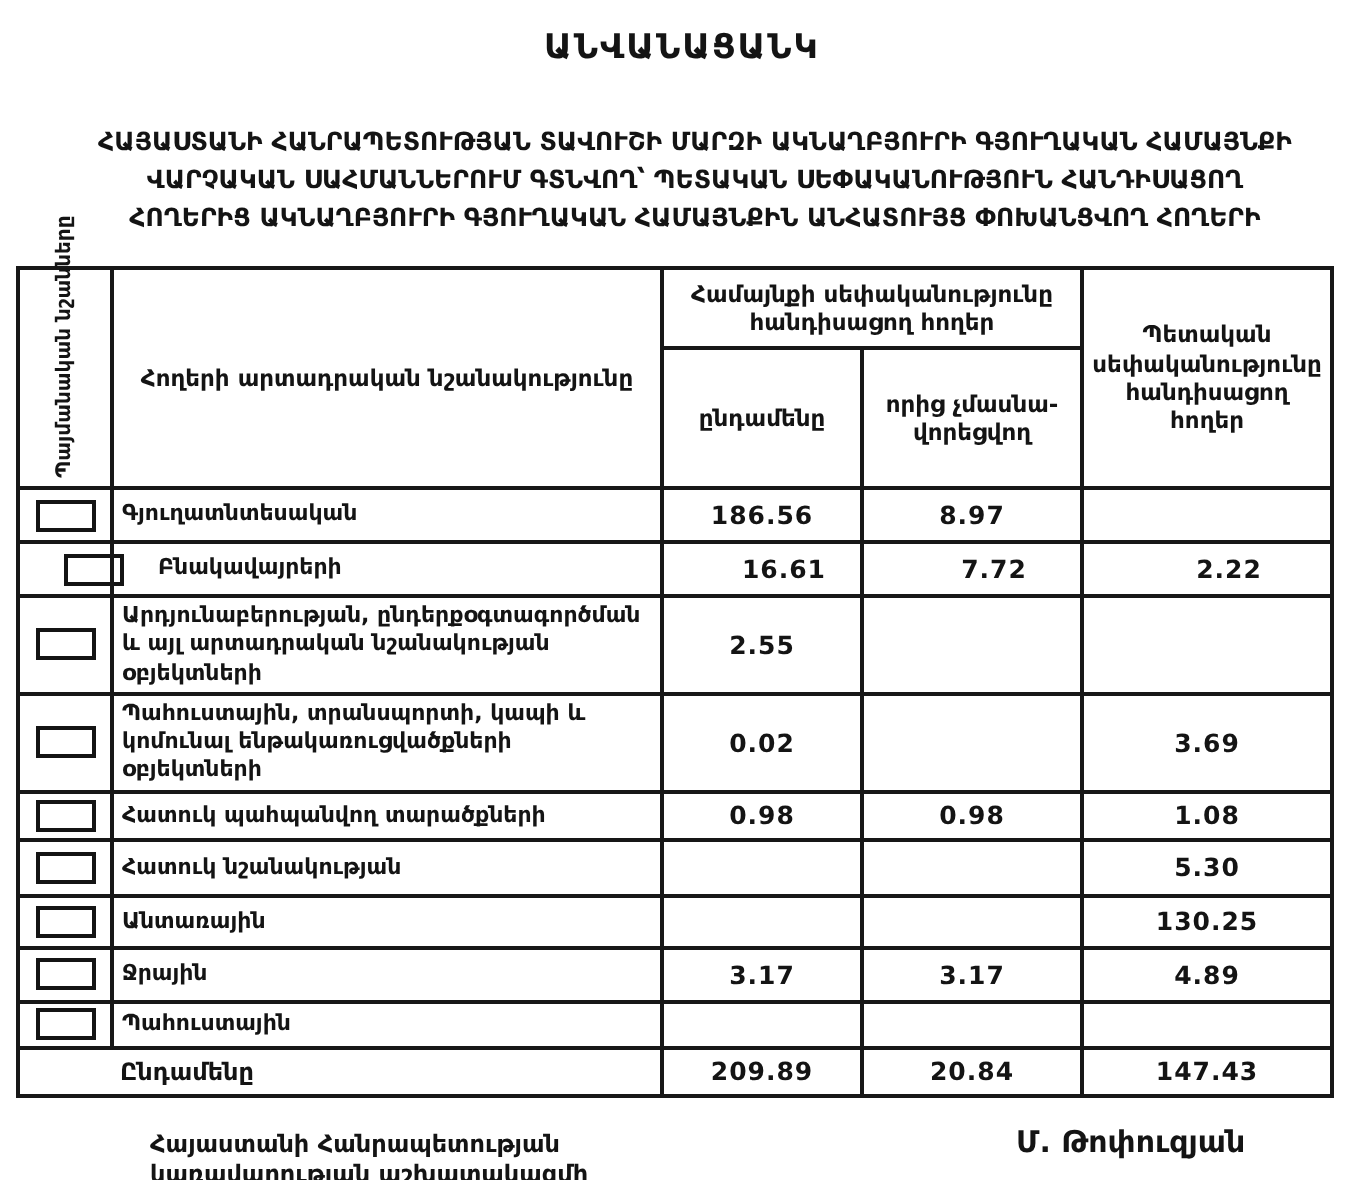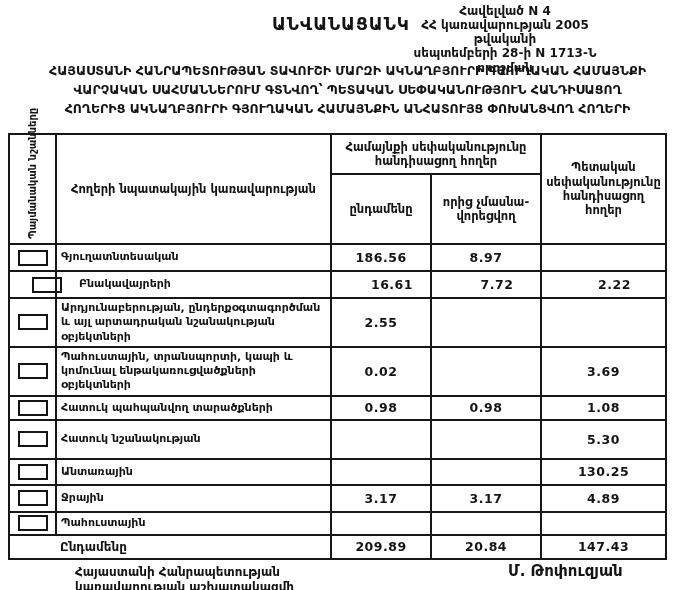--- a/index.html
+++ b/index.html
@@ -58,21 +58,21 @@
     margin: 0 auto;
     font-size: 10px; line-height: 1.35;
     height: 100px; text-align: center;
     white-space: nowrap;
   }
   tr.r1 td { height: 27px; border-radius: 13px; }
   tr.r2 td { height: 27px; padding-left: 22px; }
   tr.r3 td { height: 45px; }
   tr.r4 td { height: 40px; }
   tr.r5 td { height: 24px; }
-  tr.r6 td { height: 39px; }
+  tr.r6 td { height: 28px; }
   tr.r7 td { height: 26px; }
   tr.r8 td { height: 27px; }
   tr.r9 td { height: 23px; }
   tr.total td { height: 24px; }
   tr.total td.total-lbl {
     font-size: 12px; text-align: left; padding-left: 50px;
   }
 
   
   .sig-left {
@@ -84,46 +84,41 @@
     font-size: 15px; font-weight: 700;
   }
 </style>
 </head>
 <body>
 
 <div class="page">
 
   <div class="doc-title">ԱՆՎԱՆԱՑԱՆԿ</div>
 
-  <div class="appendix">
-    <div>Հավելված N 4</div>
-    <div>ՀՀ կառավարության 2005 թվականի</div>
-    <div>սեպտեմբերի 28-ի N 1713-Ն որոշման</div>
-  </div>
 
   <div class="heading">
     <div>ՀԱՅԱՍՏԱՆԻ ՀԱՆՐԱՊԵՏՈՒԹՅԱՆ ՏԱՎՈՒՇԻ ՄԱՐԶԻ ԱԿՆԱՂԲՅՈՒՐԻ ԳՅՈՒՂԱԿԱՆ ՀԱՄԱՅՆՔԻ</div>
     <div>ՎԱՐՉԱԿԱՆ ՍԱՀՄԱՆՆԵՐՈՒՄ ԳՏՆՎՈՂ՝ ՊԵՏԱԿԱՆ ՍԵՓԱԿԱՆՈՒԹՅՈՒՆ ՀԱՆԴԻՍԱՑՈՂ</div>
     <div>ՀՈՂԵՐԻՑ ԱԿՆԱՂԲՅՈՒՐԻ ԳՅՈՒՂԱԿԱՆ ՀԱՄԱՅՆՔԻՆ ԱՆՀԱՏՈՒՅՑ ՓՈԽԱՆՑՎՈՂ ՀՈՂԵՐԻ</div>
   </div>
 
   <table class="land-table">
     <colgroup>
       <col style="width:47px">
       <col style="width:275px">
       <col style="width:100px">
       <col style="width:110px">
       <col style="width:125px">
     </colgroup>
     <thead>
       <tr>
         <th rowspan="2">
           <div class="vert">Պայմանական նշանները</div>
         </th>
-        <th rowspan="2">Հողերի  նպատակային  կառավարության</th>
+        <th rowspan="2">Հողերի  արտադրական  նշանակությունը</th>
         <th colspan="2" class="th-group">Համայնքի սեփականությունը հանդիսացող հողեր</th>
         <th rowspan="2">Պետական սեփականությունը հանդիսացող հողեր</th>
       </tr>
       <tr>
         <th class="th-sub">ընդամենը</th>
         <th class="th-sub">որից  չմասնա-վորեցվող</th>
       </tr>
     </thead>
     <tbody>
       <tr class="r1">

